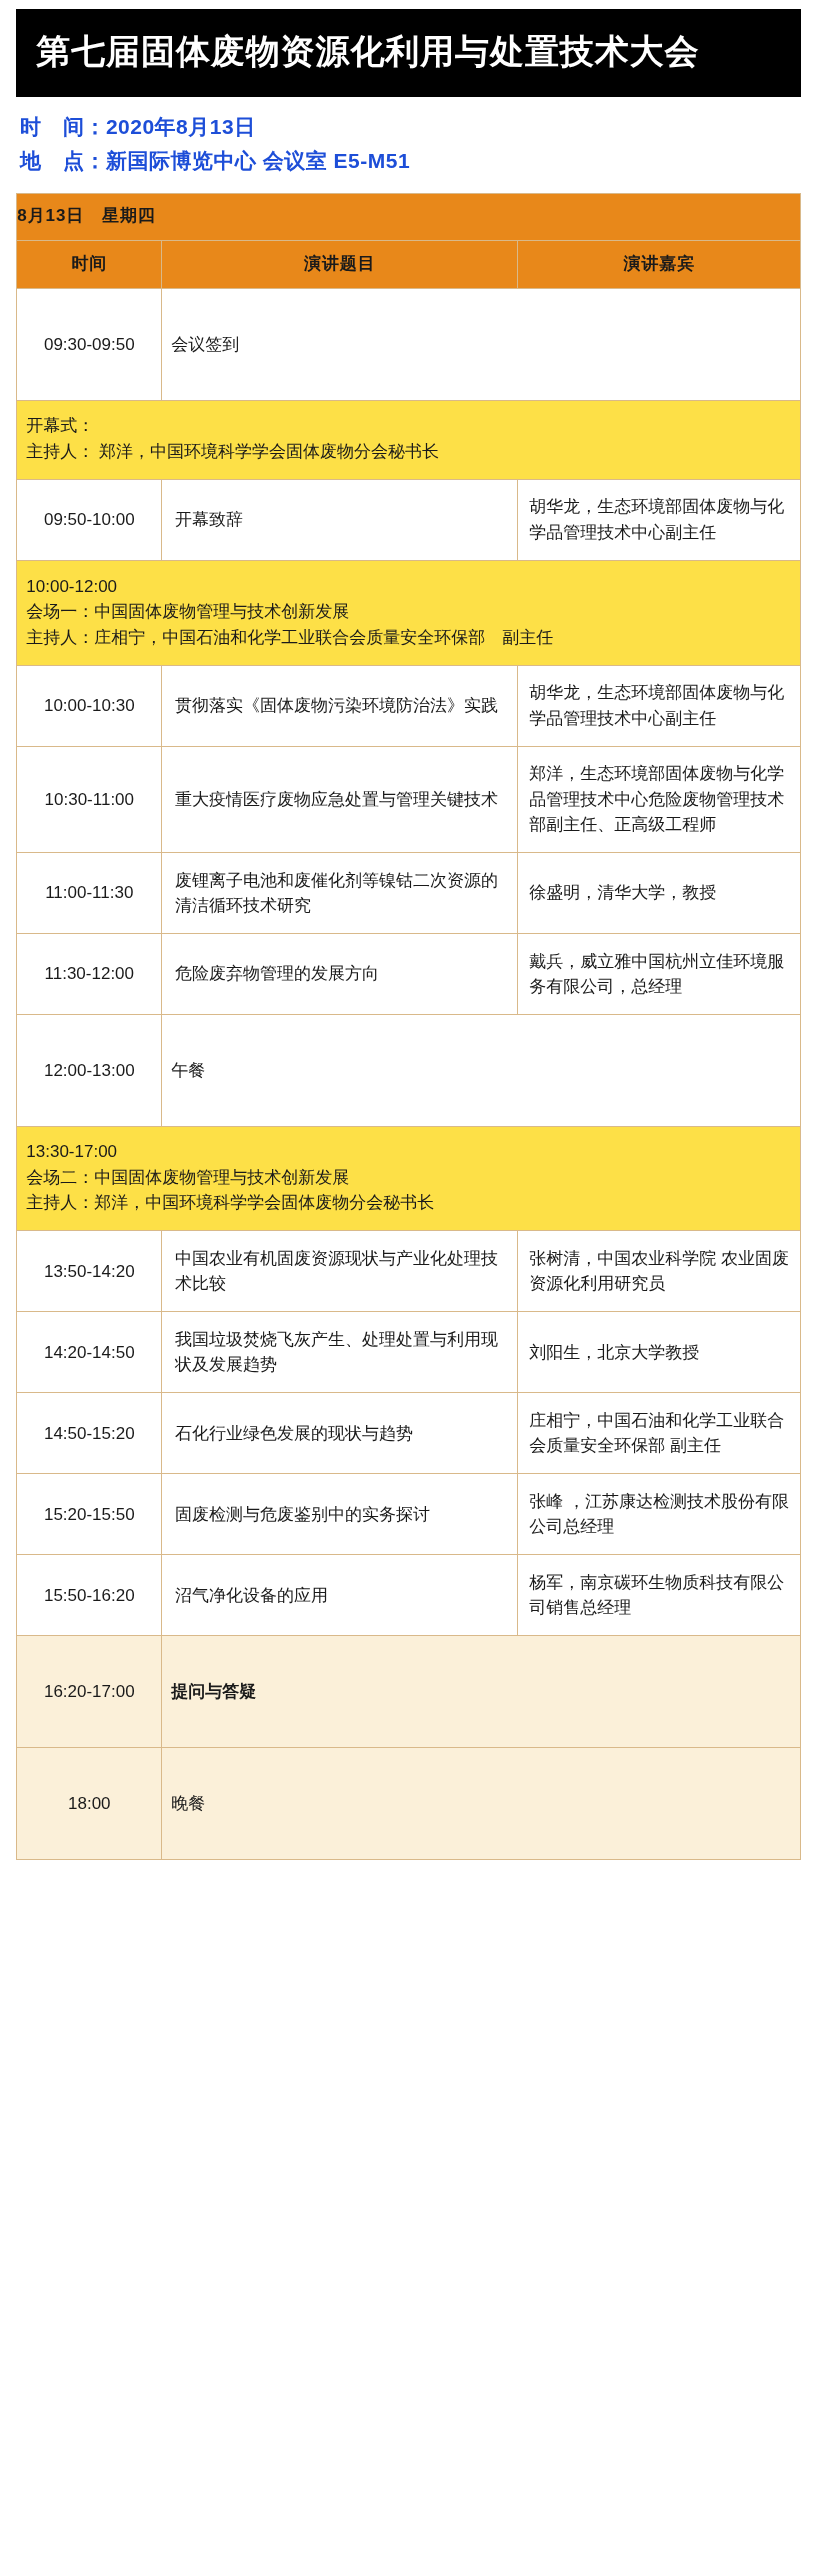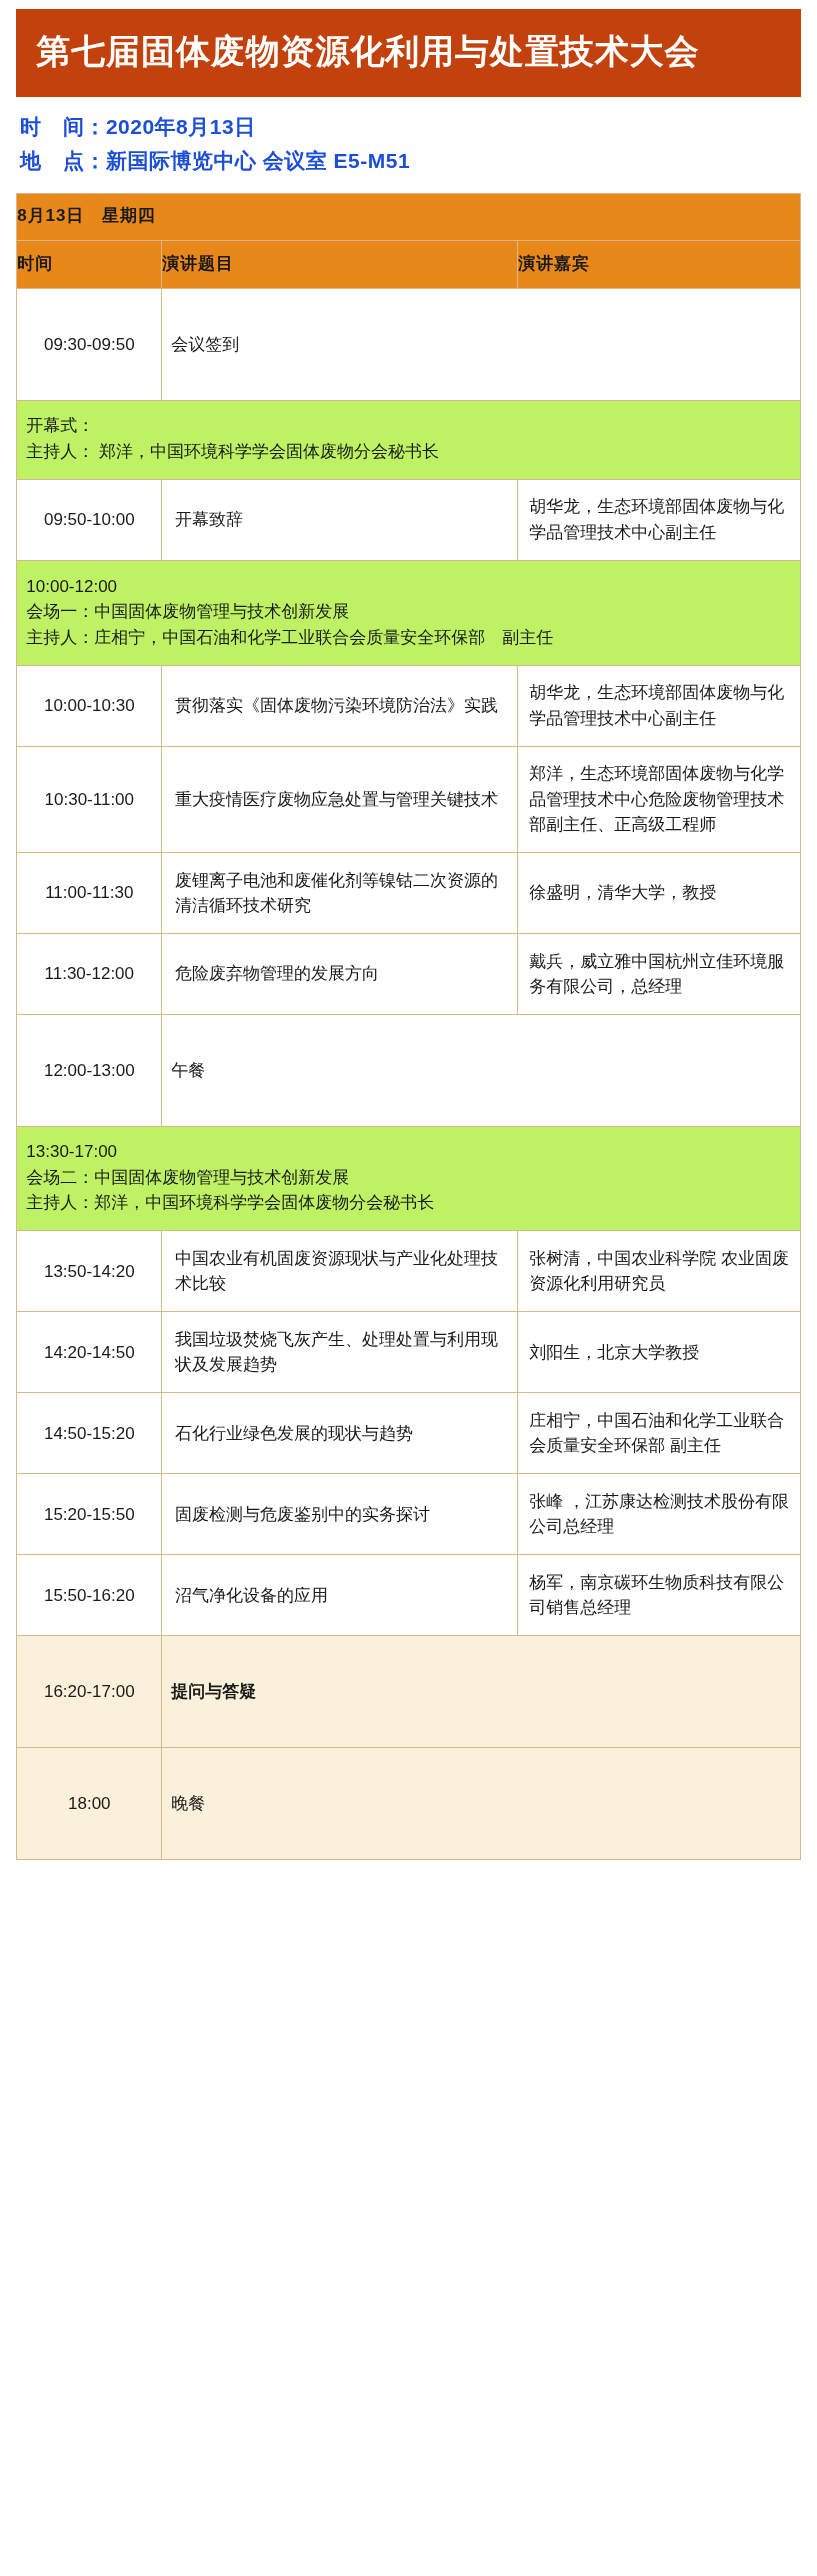--- a/index.html
+++ b/index.html
@@ -13,21 +13,21 @@
     min-height: 2576px;
     -webkit-font-smoothing: antialiased;
   }
   .page {
     width: 817px;
     box-sizing: border-box;
     padding: 9px 16.3px 27px 16.3px;
   }
   
   .banner {
-    background: #c2410c;
+    background: #000000;
     color: #ffffff;
     font-size: 34px;
     font-weight: bold;
     letter-spacing: 0.9px;
     padding: 20px 12.7px 22px 20px;
     box-sizing: border-box;
     width: 785px;
   }
   
   .meta {
@@ -64,20 +64,21 @@
     font-weight: bold;
     font-size: 20px;
     padding: 9px 0 11px 0;
     letter-spacing: 0.9px;
   }
   .colhead {
     background: #E8881A;
     color: #ffffff;
     font-weight: bold;
     font-size: 19px;
+    text-align: center;
     padding: 10px 0 11.8px 0;
     letter-spacing: 0.9px;
   }
   .cell-time {
     text-align: center;
     padding: 16.3px 3.6px;
     font-size: 17px;
     color: #1a1a1a;
   }
   .cell-topic {
@@ -87,21 +88,21 @@
   .cell-guest {
     padding: 14.5px 11px;
     font-size: 17px;
   }
   .cell-span-center {
     text-align: left;
     padding: 35px 9px;
     font-size: 18px;
   }
   .section-band {
-    background: #bef264;
+    background: #fde047;
     padding: 12.7px 9px 14.5px 9px;
     font-size: 17px;
     line-height: 1.6;
     margin-top: 9px;
   }
   .section-band .ln { display: block; }
   .highlight-row td {
     background: #FBF0D9;
   }
   .bold { font-weight: bold; }

